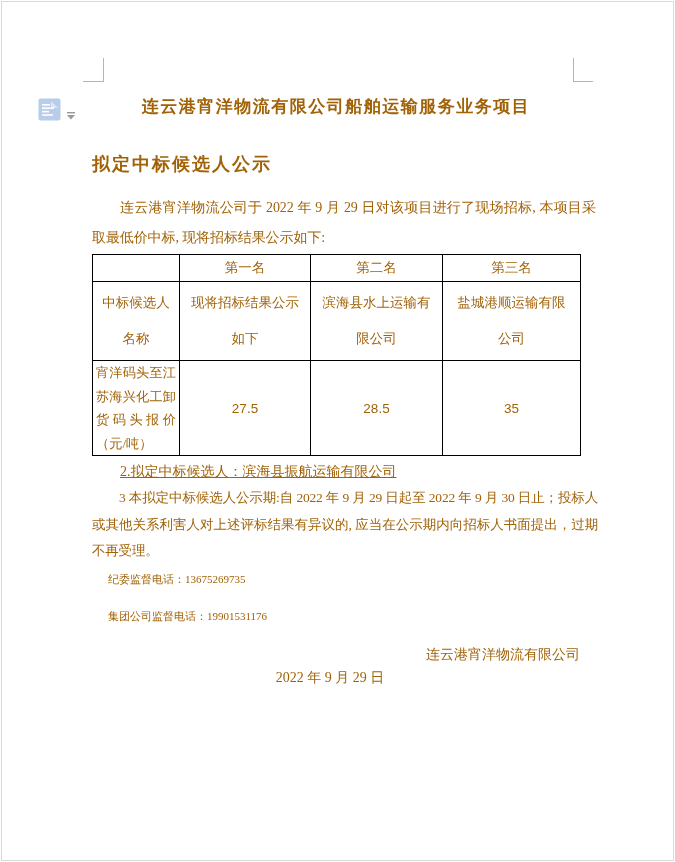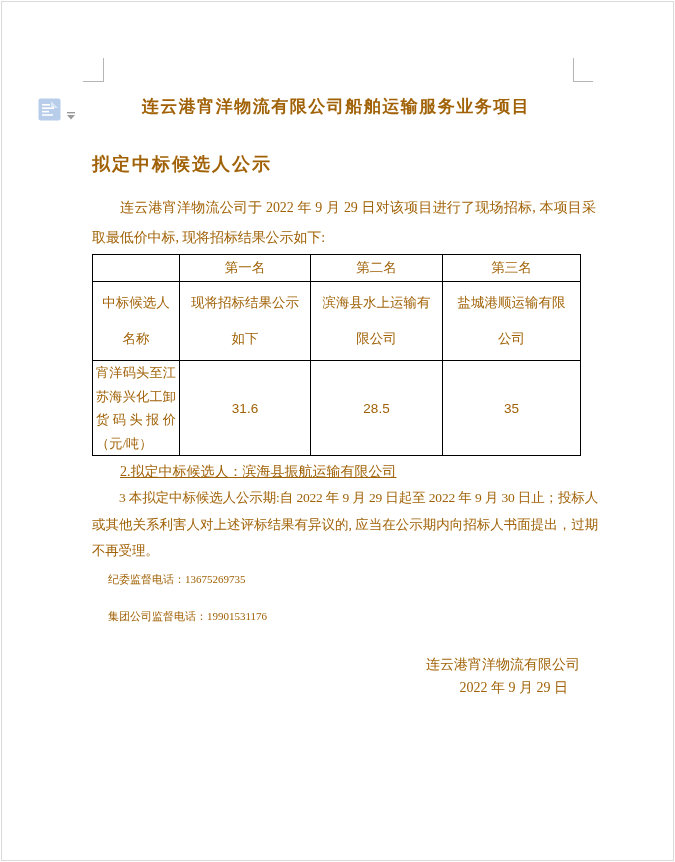--- a/index.html
+++ b/index.html
@@ -39,22 +39,22 @@
   .head-cell{font-size:13.5px;}
   .name-cell .blk{width:112px;line-height:36px;text-align:center;}
   .rowlabel-center .blk{width:74px;line-height:36px;text-align:center;}
   .rowlabel-just .blk{width:80px;line-height:23.5px;text-align:justify;font-size:13.2px;}
   .num-cell{font-family:"Liberation Sans", sans-serif;font-size:13px;}
 
   .sec2{margin:5px 0 0;font-size:14px;line-height:21px;text-indent:2em;text-decoration:underline;}
   .sec3{margin:3px -18px 0 0;font-size:13.5px;line-height:26.5px;text-indent:2em;text-align:justify;letter-spacing:-0.2px;}
   .phone{margin:16px;font-size:11px;line-height:21.5px;}
   .phone.first{margin-top:4px;}
-  .sign-company{margin:26px 0 0;font-size:14px;line-height:21px;text-align:right;}
-  .sign-date{margin:2px 0 0;font-size:14px;line-height:21px;text-align:right;padding-right:12px;font-family:Liberation Serif, serif;}
+  .sign-company{margin:16px 0 0;font-size:14px;line-height:21px;text-align:right;}
+  .sign-date{margin:2px 0 0;font-size:14px;line-height:21px;text-align:center;padding-right:12px;font-family:Liberation Serif, serif;}
 </style>
 </head>
 <body>
 
 <div class="stage">
   <div class="page-edge"></div>
 
   <div class="mark mark-left" style="left:83px;top:58px;width:21px;height:24px;">
     <span class="v"></span>
     <span class="h"></span>
@@ -114,21 +114,21 @@
             <span class="blk">滨海县水上运输有限公司</span>
           </td>
           <td class="name-cell">
             <span class="blk">盐城港顺运输有限公司</span>
           </td>
         </tr>
         <tr class="r-price2">
           <td class="rowlabel-just">
             <span class="blk">宵洋码头至江苏海兴化工卸货码头报价（元/吨）</span>
           </td>
-          <td class="num-cell">31.6</td>
+          <td class="num-cell">27.5</td>
           <td class="num-cell">28.5</td>
           <td class="num-cell">35</td>
         </tr>
       </tbody>
     </table>
 
     <p class="sec2">2.拟定中标候选人：滨海县振航运输有限公司</p>
     <p class="sec3">3 本拟定中标候选人公示期:自 2022 年 9 月 29 日起至 2022 年 9 月 30 日止；投标人或其他关系利害人对上述评标结果有异议的, 应当在公示期内向招标人书面提出，过期不再受理。</p>
 
     <p class="phone first">纪委监督电话：13675269735</p>

